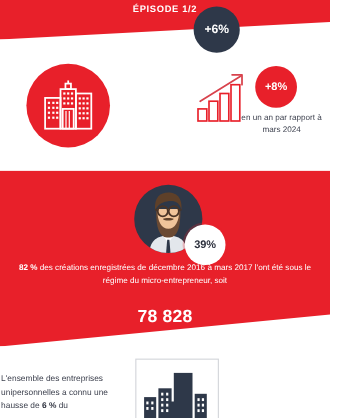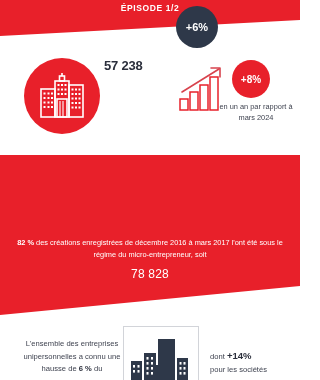--- a/index.html
+++ b/index.html
@@ -151,24 +151,24 @@
     left: 12px; top: 82px;
     width: 276px;
     text-align: center;
     color: #ffffff;
     font-size: 7.4px;
     line-height: 12px;
   }
   .panel-two-copy b { font-weight: bold; }
   .big-units {
     display: block;
-    font-size: 12px;
-    font-weight: normal;
+    font-size: 16px;
+    font-weight: bold;
     line-height: 19px;
-    margin-top: 4px;
+    margin-top: 18px;
     letter-spacing: 0.2px;
   }
   .units-label {
     display: block;
     font-size: 7.4px;
     line-height: 12px;
     font-weight: normal;
     margin-top: 14px;
   }
 
@@ -177,26 +177,25 @@
     position: absolute;
     left: 0; top: 300px;
     width: 300px;
     height: 80px;
     background: #ffffff;
     clip-path: polygon(0 29px, 300px 0, 300px 80px, 0 80px);
     z-index: 3;
   }
   .stat-three-text {
     position: absolute;
-    left: 16px; top: 38px;
+    left: 1px; top: 38px;
     width: 112px;
     color: #3f4350;
     font-size: 7.6px;
     line-height: 12.6px;
-    text-align: center;
   }
   .stat-three-text b { font-weight: bold; color: #2b2f3c; }
 
   .building-frame {
     position: absolute;
     left: 123px; top: 26px;
     width: 76px; height: 62px;
     border: 1px solid #d2d4d9;
     box-sizing: border-box;
   }
@@ -285,21 +284,20 @@
             <rect x="24.5" y="20" width="2" height="2"></rect>
         </g>
         <g fill="none" stroke="#ffffff" stroke-width="1.1">
           <line x1="20" y1="28" x2="20" y2="44"></line>
           <line x1="23" y1="28" x2="23" y2="44"></line>
         </g>
       </svg>
     </div>
 
     <div class="stat-one-text">
-      <span class="stat-one-number">57 238</span>
     </div>
 
     <div class="bar-chart-icon">
       <svg width="50" height="46" viewBox="0 0 50 46" aria-hidden="true">
         <g fill="none" stroke="#e8202a" stroke-width="1.5">
           <rect x="1" y="33" width="8" height="11"></rect>
           <rect x="11" y="26" width="8" height="18"></rect>
           <rect x="21" y="19" width="8" height="25"></rect>
           <rect x="31" y="11" width="8" height="33"></rect>
         </g>
@@ -309,20 +307,49 @@
         </g>
       </svg>
     </div>
 
     <div class="badge-eight">+8%</div>
     <div class="badge-eight-caption">en un an par rapport à mars 2024</div>
   </div>
 
   <div class="panel-two">
 
+    <div class="avatar-wrap">
+      <div class="avatar-circle">
+        <svg width="62" height="62" viewBox="0 0 62 62" aria-hidden="true">
+
+          <path d="M14 62 C14 50 22 46 31 46 C40 46 48 50 48 62 Z" fill="#e3e7ec"></path>
+          <path d="M26 46 L31 53 L36 46 L33 44 L29 44 Z" fill="#ffffff"></path>
+          <path d="M30 50 L32 50 L33 62 L29 62 Z" fill="#2e3849"></path>
+
+          <path d="M27 40 h8 v7 h-8 z" fill="#e8b98f"></path>
+
+          <path d="M20 24 C20 42 24 48 31 48 C38 48 42 42 42 24 Z" fill="#6b4a33"></path>
+
+          <path d="M21 22 C21 34 25 40 31 40 C37 40 41 34 41 22 Z" fill="#f0c49a"></path>
+
+          <path d="M26 31 C28 30 34 30 36 31 C34 33 28 33 26 31 Z" fill="#5e4029"></path>
+
+          <path d="M19 23 C18 11 24 7 31 7 C38 7 44 11 43 23 C42 19 40 16 36 15 C31 14 24 16 21 20 Z" fill="#5e4029"></path>
+
+          <g fill="none" stroke="#4a3426" stroke-width="1.6">
+            <circle cx="26" cy="24" r="4.6"></circle>
+            <circle cx="36" cy="24" r="4.6"></circle>
+            <line x1="30.6" y1="24" x2="31.4" y2="24"></line>
+            <line x1="21.4" y1="23" x2="19" y2="22.5"></line>
+            <line x1="40.6" y1="23" x2="43" y2="22.5"></line>
+          </g>
+        </svg>
+      </div>
+      <div class="badge-39">39%</div>
+    </div>
 
     <div class="panel-two-copy">
       <b>82 %</b><span> des créations enregistrées de décembre 2016 à mars 2017 l'ont été sous le régime du micro-entrepreneur, soit</span>
       <span class="big-units">78 828</span>
       <span class="units-label">unités</span>
     </div>
   </div>
 
   <div class="panel-three">
 
@@ -355,21 +382,17 @@
           <rect x="50.5" y="31" width="2" height="2.6"></rect>
             <rect x="54.5" y="31" width="2" height="2.6"></rect>
           <rect x="50.5" y="36" width="2" height="2.6"></rect>
             <rect x="54.5" y="36" width="2" height="2.6"></rect>
           <rect x="50.5" y="41" width="2" height="2.6"></rect>
             <rect x="54.5" y="41" width="2" height="2.6"></rect>
         </g>
       </svg>
     </div>
 
-    <div class="stat-three-right">
-      <span>dont </span><b>+14%</b><br>
-      <span>pour les sociétés</span>
-    </div>
   </div>
 
   <div class="badge-six">+6%</div>
 
 </div>
 
 </body></html>

